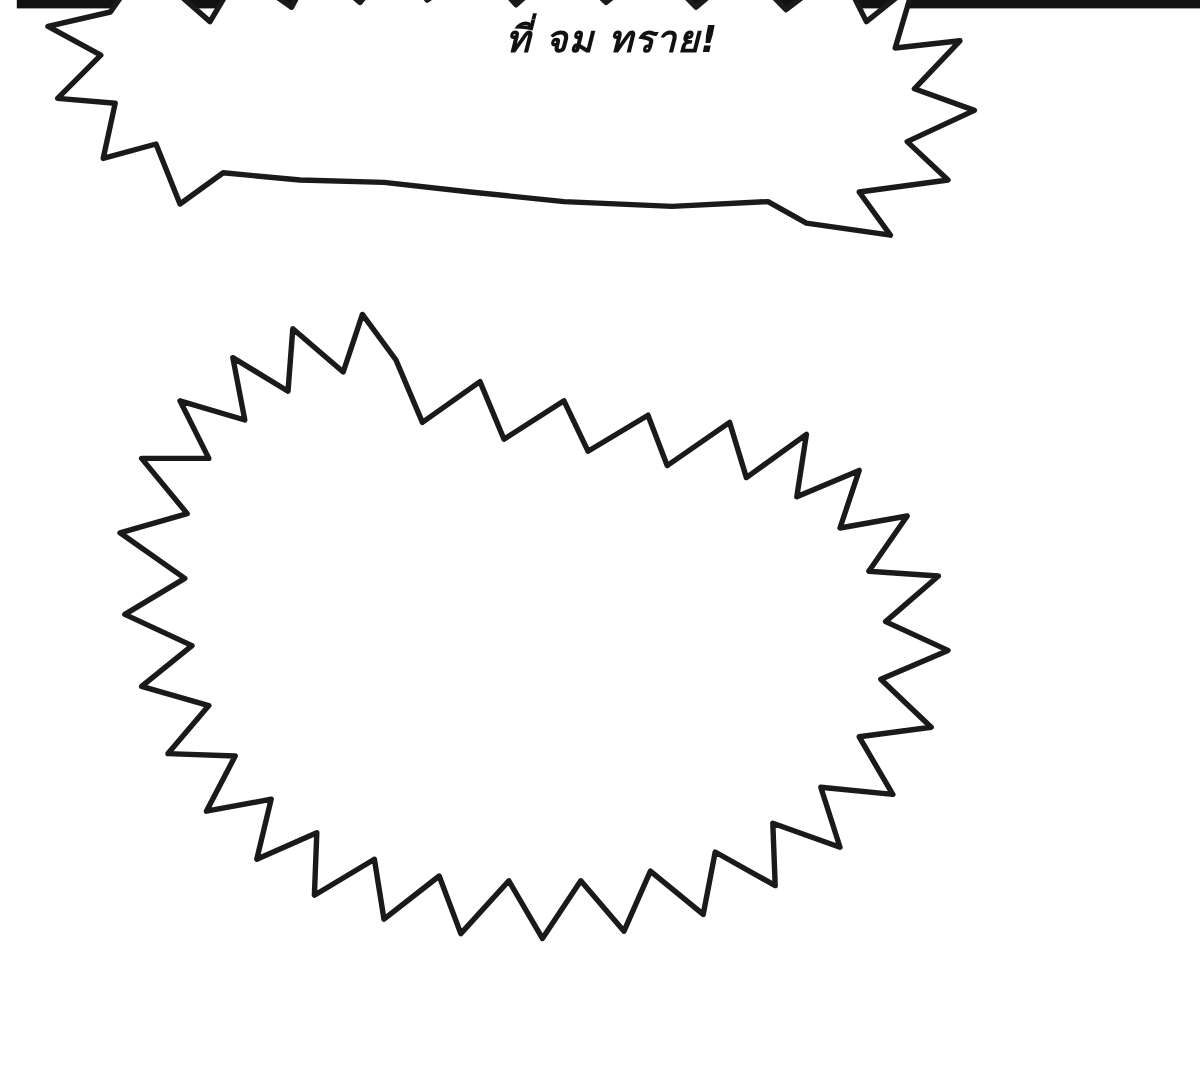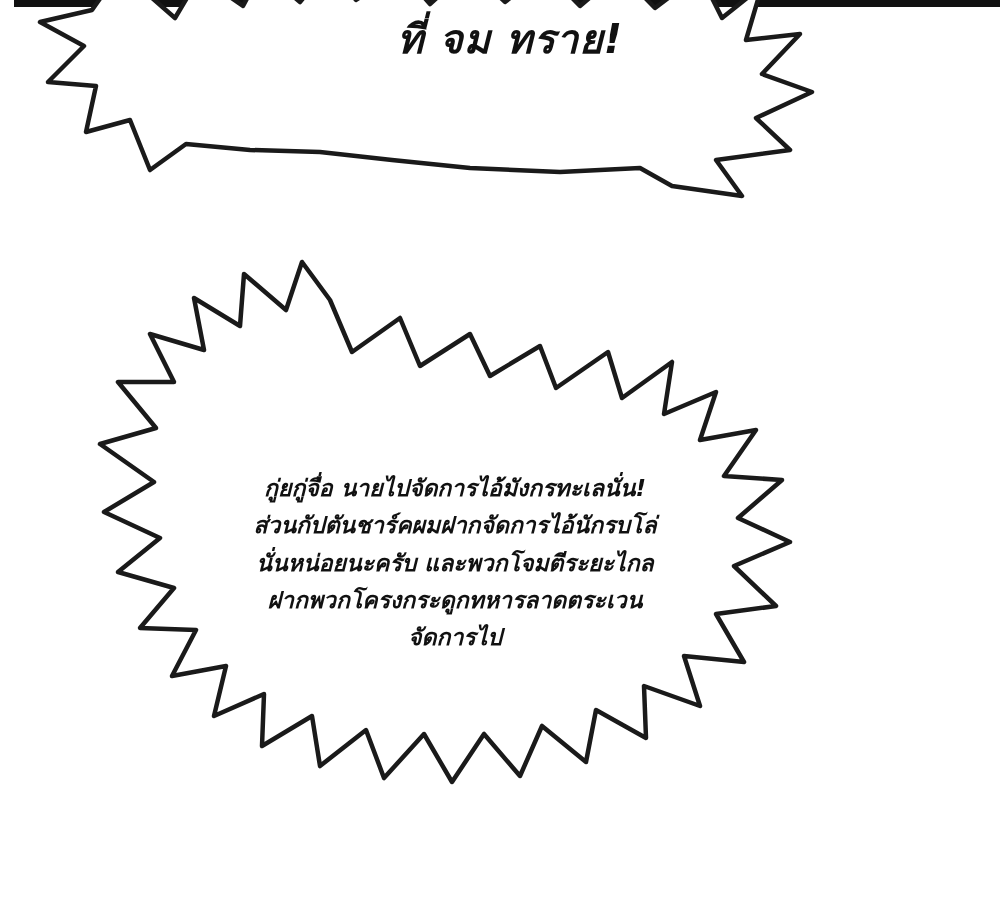--- a/index.html
+++ b/index.html
@@ -36,21 +36,21 @@
     font-family: "DejaVu Sans", sans-serif;
     color: #111111;
     font-style: italic;
     white-space: pre-line;
     pointer-events: none;
   }
   #top-bubble-text {
     left: 300px;
     top: 14px;
     width: 420px;
-    font-size: 40px;
+    font-size: 31px;
     font-weight: 700;
     letter-spacing: 1px;
     line-height: 1.25;
   }
   #main-bubble-text {
     left: 150px;
     top: 470px;
     width: 610px;
     font-size: 23px;
     font-weight: 600;
@@ -171,19 +171,14 @@
          L 194,298
          L 240,326
          L 244,274
          L 286,310
          L 302,262
          Z"></path>
   </svg>
 
   <div class="bubble-text" id="top-bubble-text">ที่ จม ทราย!</div>
 
-  <div class="bubble-text" id="main-bubble-text">กู่ยกู่จื่อ นายไปจัดการไอ้มังกรทะเลนั่น!
-ส่วนกัปตันชาร์คผมฝากจัดการไอ้นักรบโล่
-นั่นหน่อยนะครับ และพวกโจมตีระยะไกล
-ฝากพวกโครงกระดูกทหารลาดตระเวน
-จัดการไป</div>
 
 </div>
 
 </body></html>

